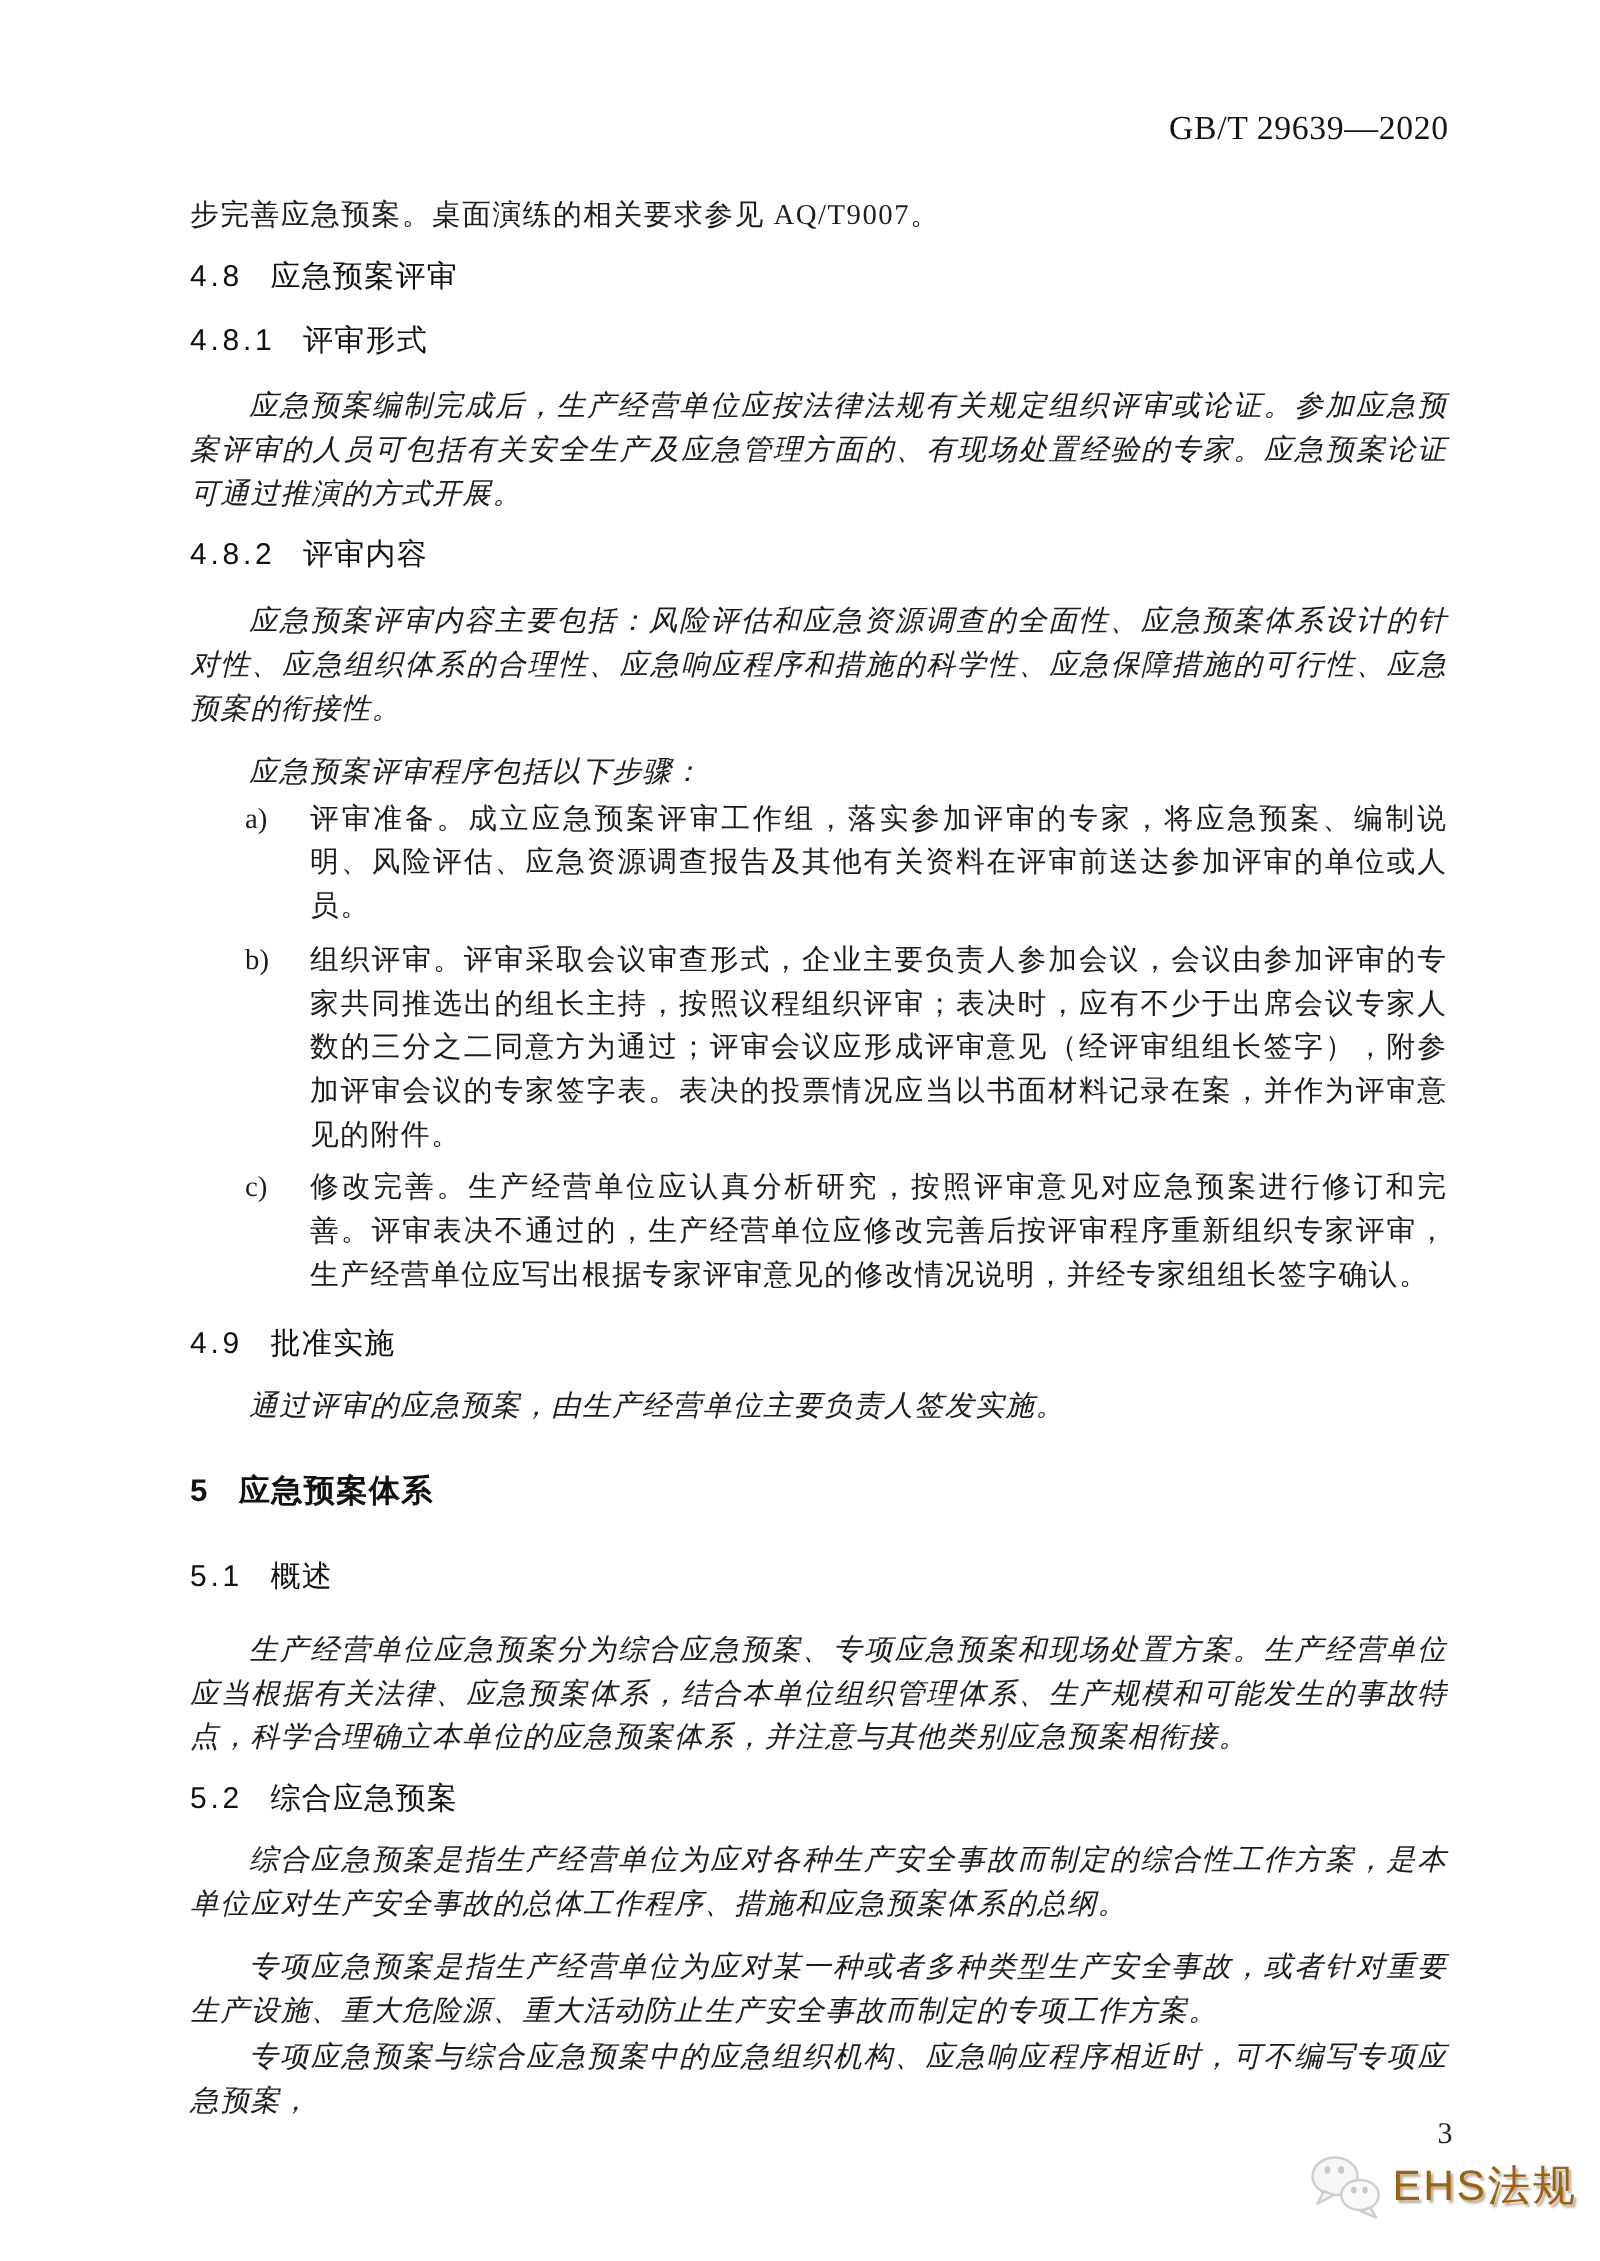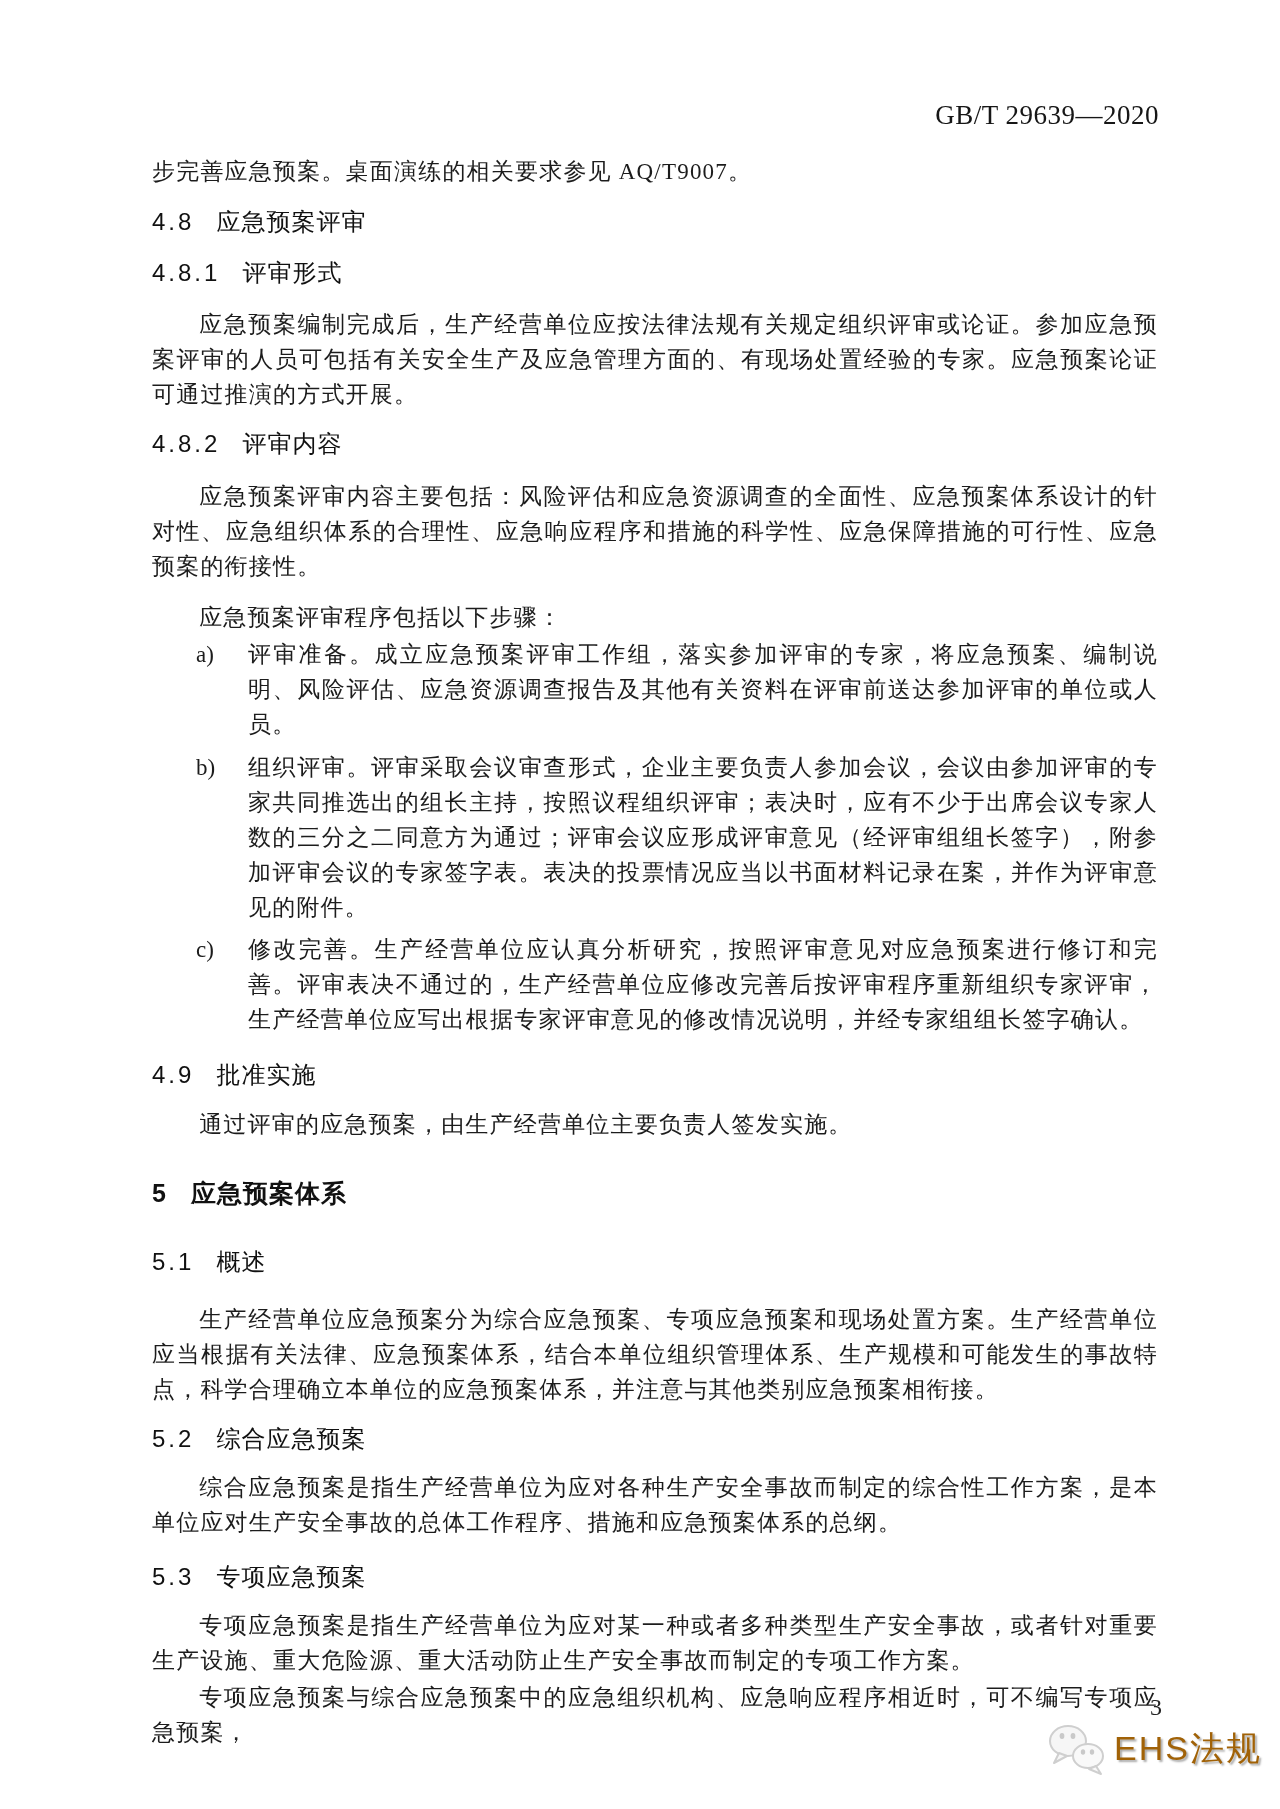--- a/index.html
+++ b/index.html
@@ -10,39 +10,39 @@
     color: #1c1c1c;
   }
   .page {
     position: relative;
     width: 1280px; height: 1809px;
     background: #ffffff;
     overflow: hidden;
   }
   .std-no {
     position: absolute;
-    top: 100px; right: 121px;
+    top: 87px; right: 121px;
     font-family: "Liberation Serif", serif;
     font-size: 27px;
     letter-spacing: 0.5px;
     color: #161616;
   }
   .content {
     position: absolute;
     top: 154px; left: 152px; right: 122px;
   }
   .body-p {
     margin: 0;
     font-size: 23px;
     line-height: 35px;
     letter-spacing: 1.2px;
     text-align: justify;
     color: #1c1c1c;
   }
-  .indent { text-indent: 2.05em; }
+  .indent { text-indent: 2.05em; font-style: italic; }
   .h1, .h2, .h3 {
     margin: 0;
     font-family: "Liberation Sans", "DejaVu Sans", sans-serif;
     color: #111111;
     letter-spacing: 1px;
     text-align: left;
   }
   .h2, .h3 { font-size: 24px; line-height: 30px; font-weight: 400; }
   .h1 { font-size: 25px; line-height: 32px; font-weight: 700; }
   .num { margin-right: 22px; letter-spacing: 3px; }
@@ -122,21 +122,20 @@
     <h1 class="h1" style="margin-top:35px"><span class="num">5</span><span>应急预案体系</span></h1>
 
     <h2 class="h2" style="margin-top:38px"><span class="num">5.1</span><span>概述</span></h2>
 
     <p class="body-p indent" style="margin-top:25px">生产经营单位应急预案分为综合应急预案、专项应急预案和现场处置方案。生产经营单位应当根据有关法律、应急预案体系，结合本单位组织管理体系、生产规模和可能发生的事故特点，科学合理确立本单位的应急预案体系，并注意与其他类别应急预案相衔接。</p>
 
     <h2 class="h2" style="margin-top:17px"><span class="num">5.2</span><span>综合应急预案</span></h2>
 
     <p class="body-p indent" style="margin-top:16px">综合应急预案是指生产经营单位为应对各种生产安全事故而制定的综合性工作方案，是本单位应对生产安全事故的总体工作程序、措施和应急预案体系的总纲。</p>
 
-    <h2 class="h2" style="margin-top:22px"><span class="num">5.3</span><span>专项应急预案</span></h2>
 
     <p class="body-p indent" style="margin-top:16px">专项应急预案是指生产经营单位为应对某一种或者多种类型生产安全事故，或者针对重要生产设施、重大危险源、重大活动防止生产安全事故而制定的专项工作方案。</p>
 
     <p class="body-p indent" style="margin-top:2px">专项应急预案与综合应急预案中的应急组织机构、应急响应程序相近时，可不编写专项应急预案，</p>
 
   </div>
 
   <div class="page-number">3</div>
 
   <div class="watermark">

